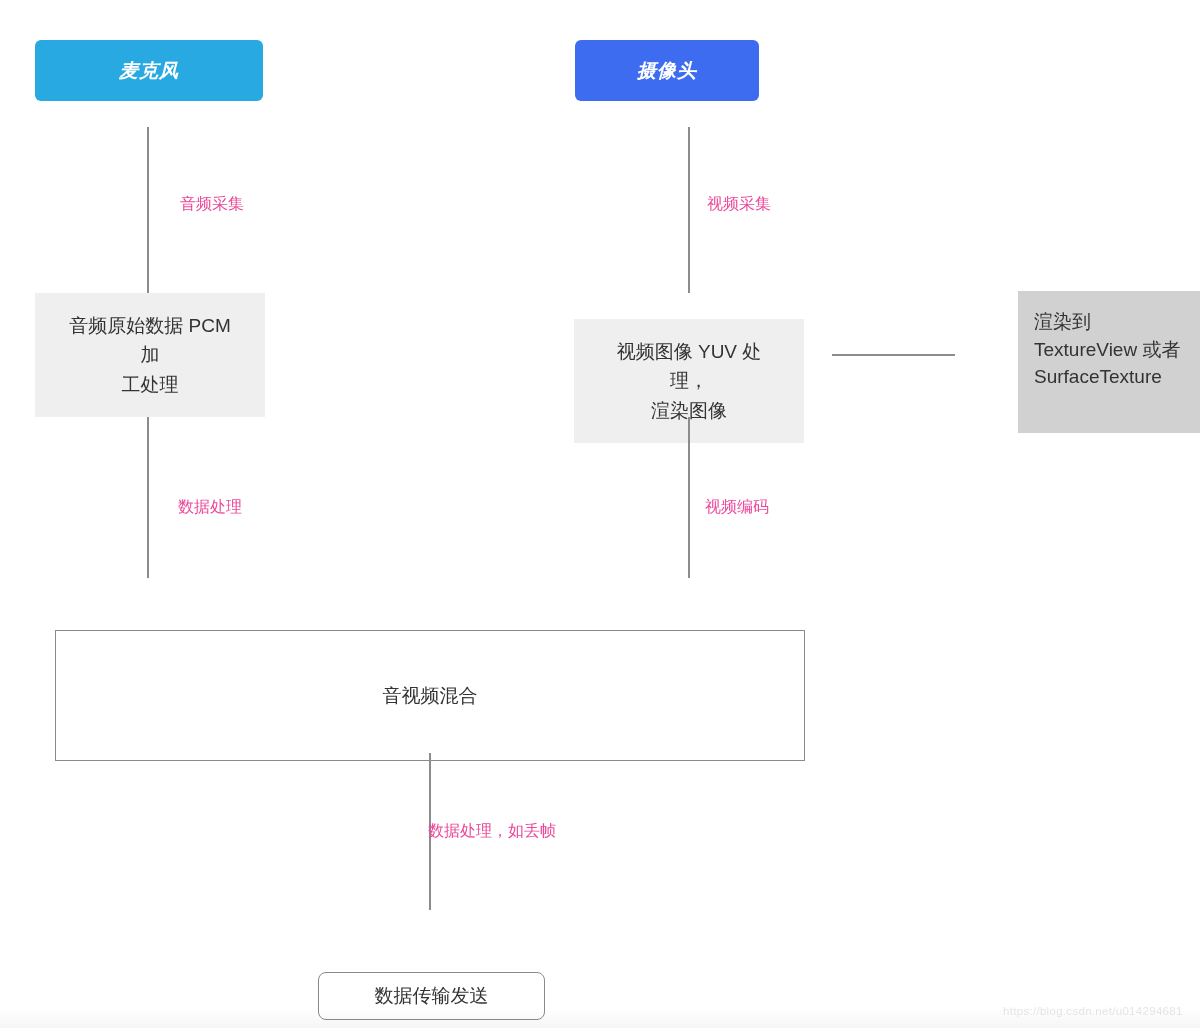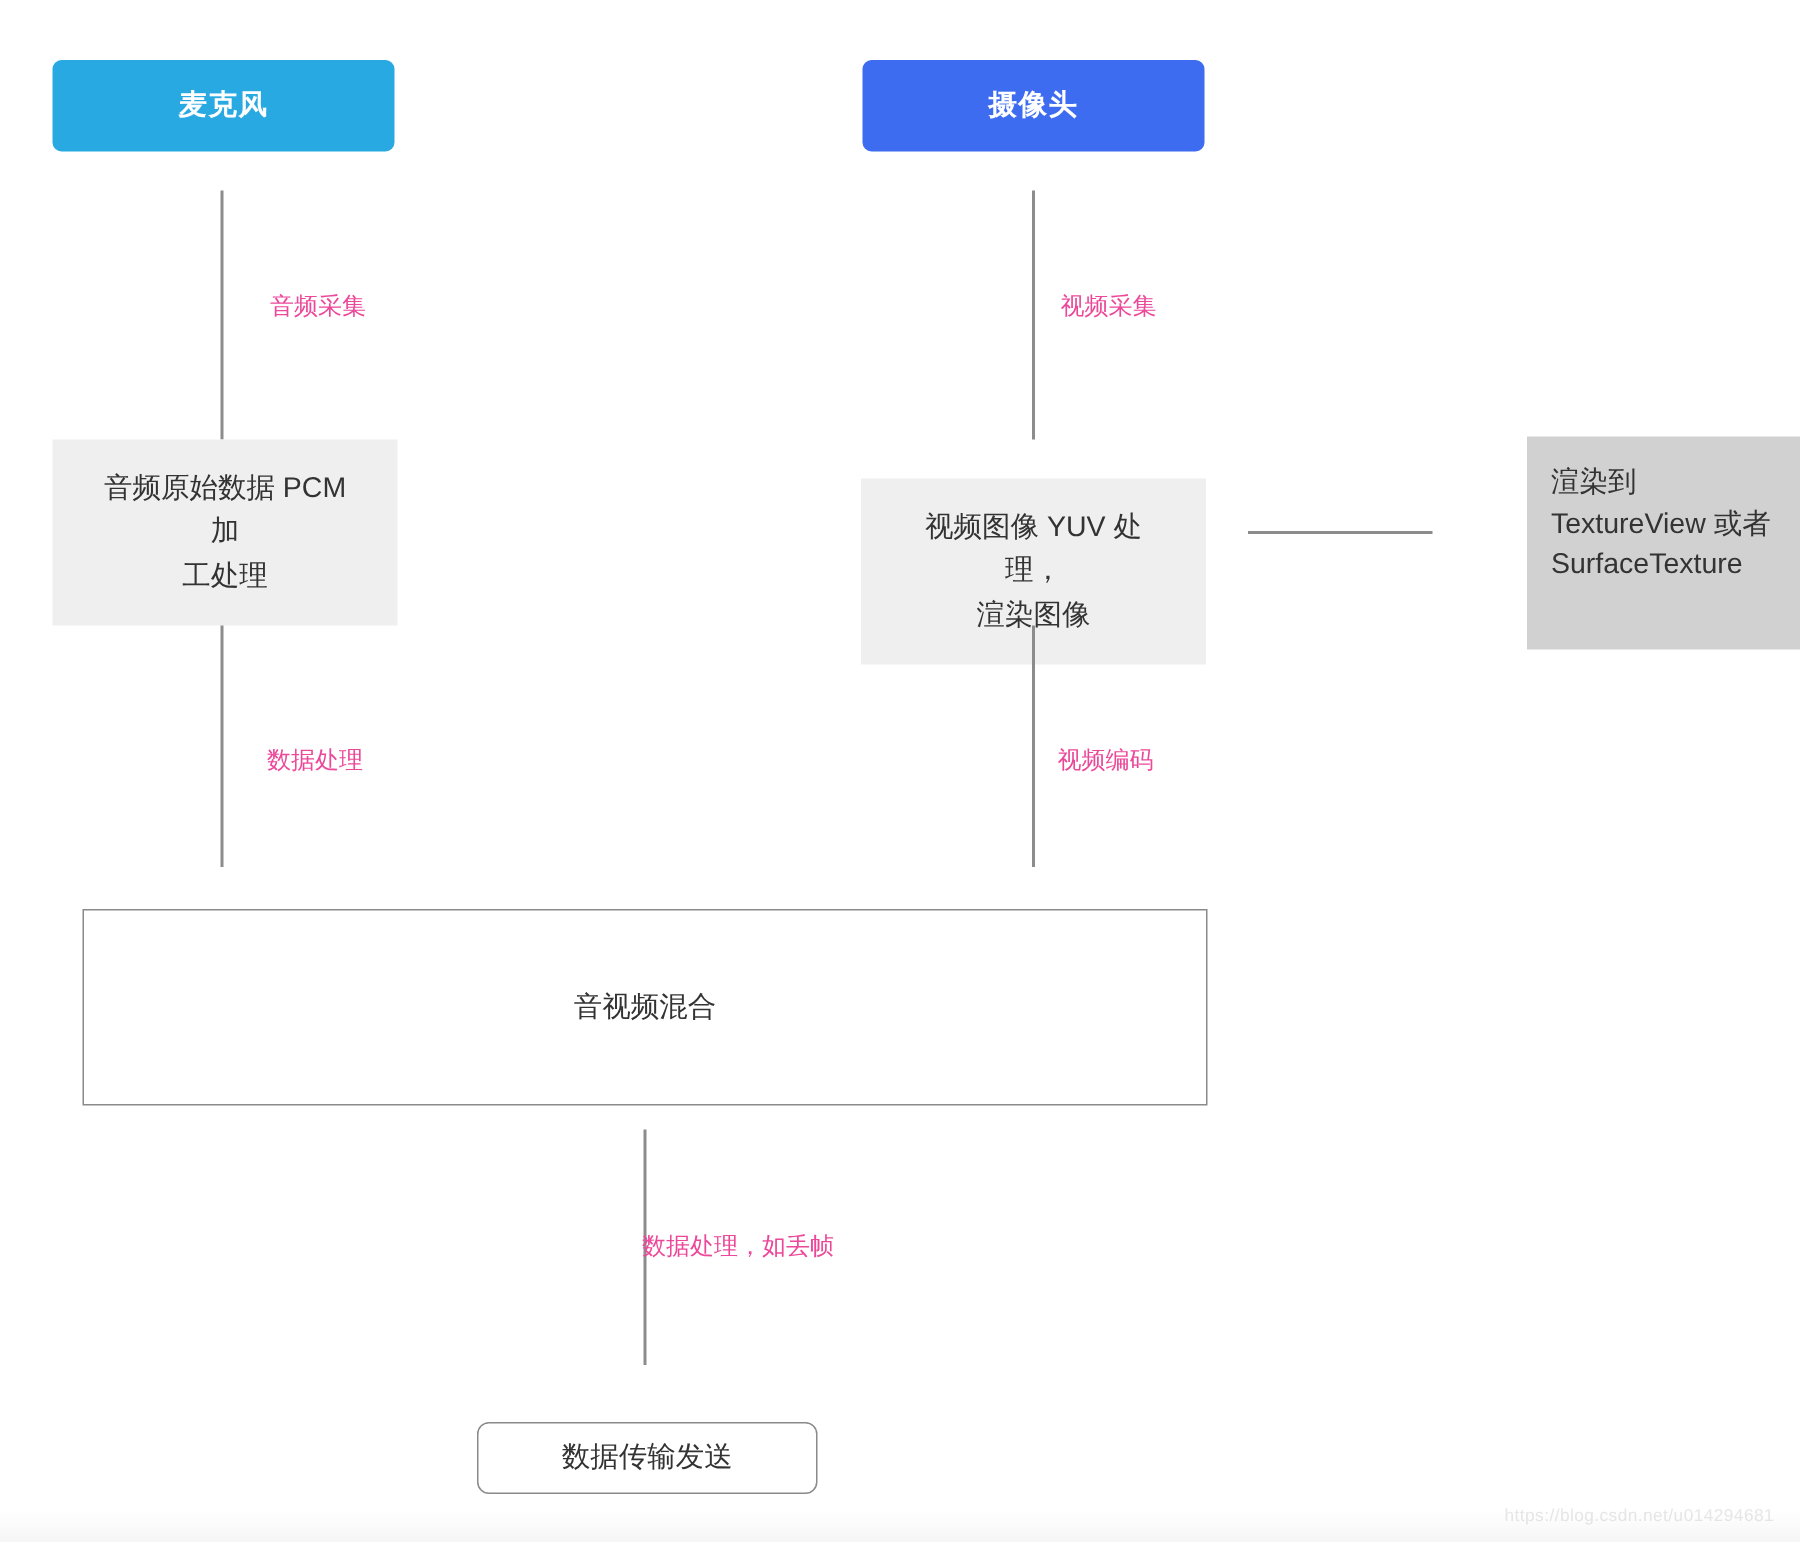--- a/index.html
+++ b/index.html
@@ -27,23 +27,24 @@
     white-space: pre-line;
     line-height: 1.55;
   }
   .btn {
     border-radius: 6px;
     color: #ffffff;
     font-weight: bold;
     font-size: 19px;
     letter-spacing: 1px;
     border: none;
+    font-style: italic;
   }
   .btn-mic   { left: 35px;  top: 40px; width: 228px; height: 61px; background: #29a9e1; }
-  .btn-cam   { left: 575px; top: 40px; width: 228px; height: 61px; background: #3d6cf0; }
+  .btn-cam   { left: 575px; top: 40px; width: 184px; height: 61px; background: #3d6cf0; }
   .stage {
     background: #efefef;
     width: 230px;
     height: 124px;
     top: 293px;
     padding: 0 28px;
   }
   .stage-pcm { left: 35px; }
   .stage-yuv { left: 574px; margin-top: 26px; }
   .texture {
@@ -53,20 +54,21 @@
     justify-content: flex-start;
     align-items: flex-start;
     text-align: left;
     padding: 17px 16px;
     line-height: 1.45;
     margin-left: 48px;
   }
   .outlined {
     background: #ffffff;
     border: 1.5px solid #8a8a8a;
+    margin-top: 24px;
   }
   .mix  { left: 55px;  top: 606px; width: 750px; height: 131px; }
   .send { left: 318px; top: 948px; width: 227px; height: 48px; border-radius: 8px; text-align: right; }
   .vline, .hline {
     position: absolute;
     background: #8c8c8c;
   }
   .vline { width: 2px; }
   .hline { height: 2px; }
   .vl-audio-cap { left: 147px; top: 127px; height: 166px; }

